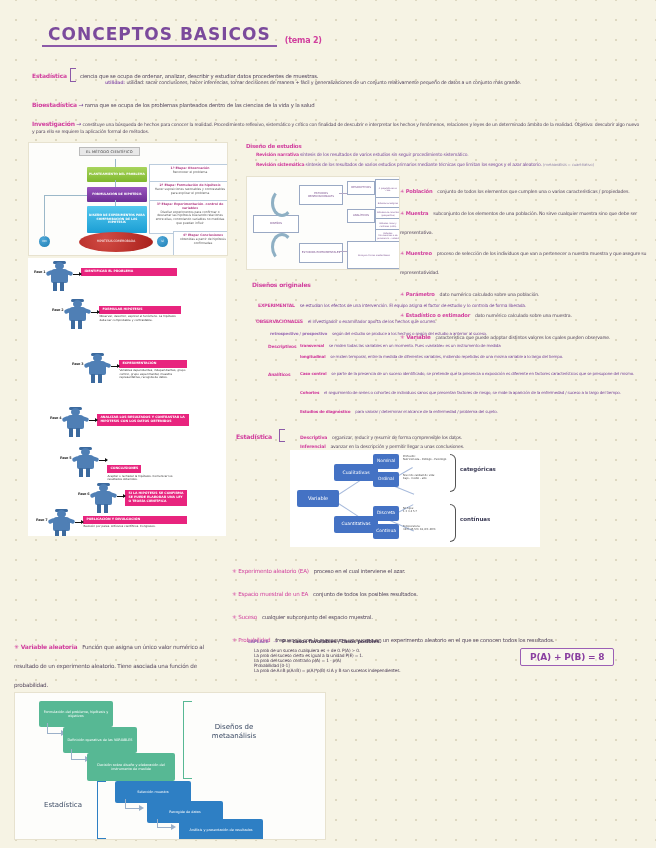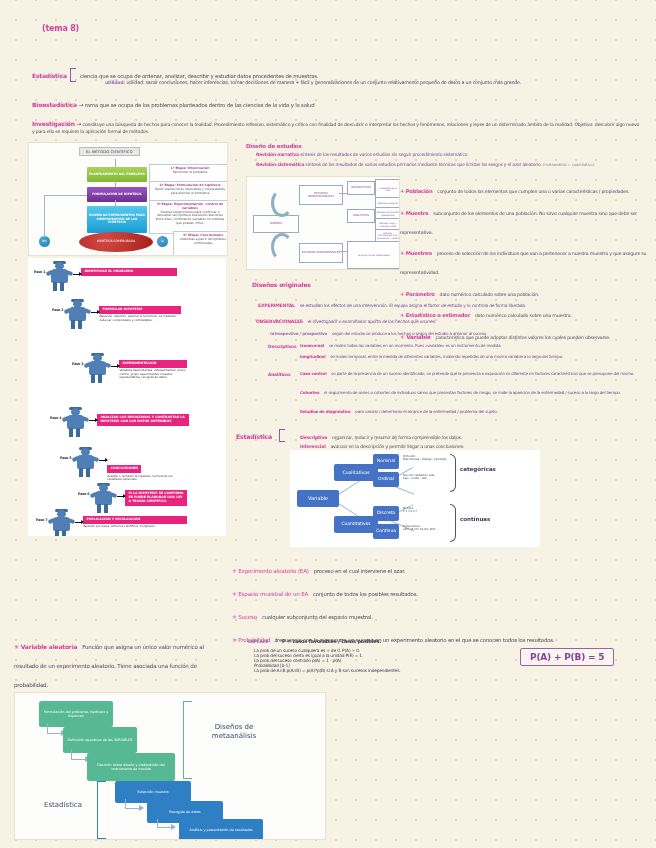--- a/index.html
+++ b/index.html
@@ -108,21 +108,22 @@
   .lbl{position:absolute;}
   .sec-head{font-weight:bold;font-size:6.5px;}
   .xtiny{font-size:3.9px;line-height:1.3;color:#9b8fae;}
 </style>
 </head>
 <body>
 
 <div class="page">
 
   <div id="title-block">
-    <div id="title-sub" class="hw">(tema 8)</div>
+    <div id="title-main" class="hw">CONCEPTOS BASICOS</div>
+    <div id="title-sub" class="hw">(tema 2)</div>
   </div>
 
   <div class="defline hw" style="left:32px;top:68px;width:600px;">
     <span class="term magenta">Estadística</span>
     <span class="bracket" style="height:12px;vertical-align:-4px;"></span>
     <span class="body-txt">ciencia que se ocupa de ordenar, analizar, describir y estudiar datos procedentes de muestras.</span>
   </div>
   <div class="defline hw" style="left:105px;top:79px;width:530px;">
     <span class="mauve" style="font-size:4.6px;font-weight:bold;">utilidad:</span>
     <span class="body-txt" style="font-size:4.8px;">utilidad: sacar conclusiones, hacer inferencias, tomar decisiones de manera + fácil y generalizaciones de un conjunto relativamente pequeño de datos a un conjunto más grande.</span>
@@ -495,21 +496,21 @@
     </div>
     <div style="margin-left:6px;margin-top:1px;">
       <div class="dark" style="font-size:4.4px;">La prob de un suceso cualquiera es + de 0. P(A) &gt; 0.</div>
       <div class="dark" style="font-size:4.4px;">La prob del suceso cierto es igual a la unidad P(E) = 1.</div>
       <div class="dark" style="font-size:4.4px;">La prob del suceso contrario p(A) = 1 - p(A)</div>
       <div class="dark" style="font-size:4.4px;">Probabilidad [0-1]</div>
       <div class="dark" style="font-size:4.4px;">La prob de A∩B p(A∩B) = p(A)*p(B) si A y B son sucesos independientes.</div>
     </div>
   </div>
 
-  <div id="formula-box" class="hw" style="left:520px;top:648px;">P(A) + P(B) = 5</div>
+  <div id="formula-box" class="hw" style="left:520px;top:648px;">P(A) + P(B) = 8</div>
 
   <div class="lbl hw" style="left:14px;top:634px;width:210px;">
     <span class="magenta" style="font-size:6px;font-weight:bold;">✳ </span>
     <span class="magenta" style="font-size:6px;font-weight:bold;">Variable aleatoria</span>
     <span class="body-txt" style="font-size:5.6px;">Función que asigna un único valor numérico al resultado de un experimento aleatorio. Tiene asociada una función de probabilidad.</span>
   </div>
 
   <div class="figbox" style="left:14px;top:692px;width:310px;height:146px;">
     <div class="st-box st-green" style="left:24px;top:8px;width:70px;height:22px;">Formulación del problema, hipótesis y objetivos</div>
     <div class="st-conn" style="left:32px;top:30px;width:14px;height:10px;"></div>

